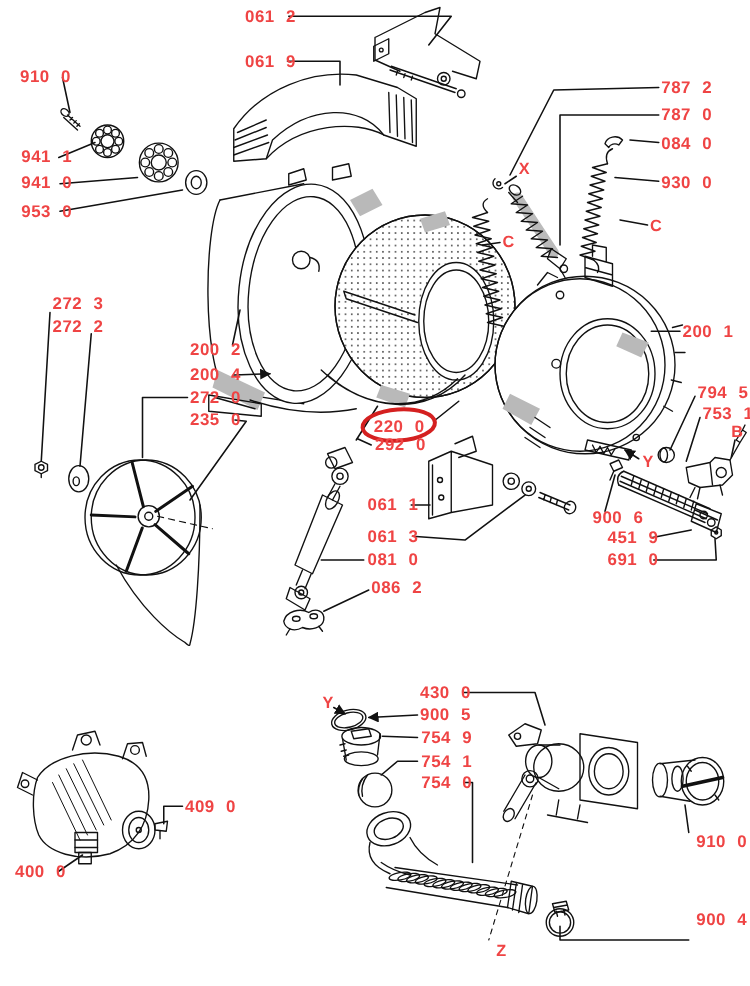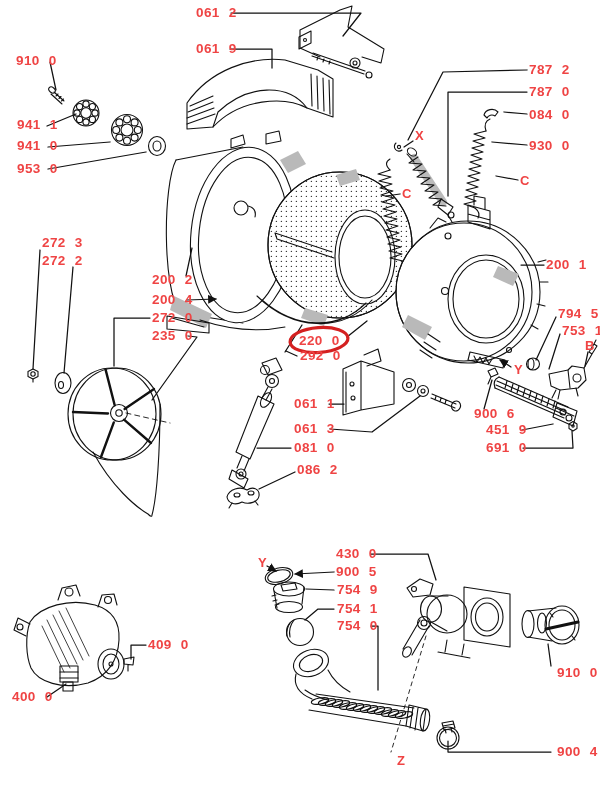--- a/index.html
+++ b/index.html
@@ -398,19 +398,19 @@
 <div class="part-label" style="left:297px;top:470px">086 2</div>
 <div class="part-label" style="left:474px;top:414px">900 6</div>
 <div class="part-label" style="left:486px;top:430px">451 9</div>
 <div class="part-label" style="left:486px;top:448px">691 0</div>
 <div class="part-label" style="left:336px;top:554px">430 0</div>
 <div class="part-label" style="left:336px;top:572px">900 5</div>
 <div class="part-label" style="left:337px;top:590px">754 9</div>
 <div class="part-label" style="left:337px;top:609px">754 1</div>
 <div class="part-label" style="left:337px;top:626px">754 0</div>
 <div class="part-label" style="left:557px;top:673px">910 0</div>
-<div class="part-label" style="left:557px;top:752px">900 4</div>
+<div class="part-label" style="left:557px;top:736px">900 4</div>
 <div class="part-label" style="left:148px;top:645px">409 0</div>
 <div class="part-label" style="left:12px;top:697px">400 0</div>
 <div class="part-label ref-marker" style="left:258px;top:562px">Y</div>
 <div class="part-label ref-marker" style="left:397px;top:760px">Z</div>
 
 </div>
 
 </body></html>

